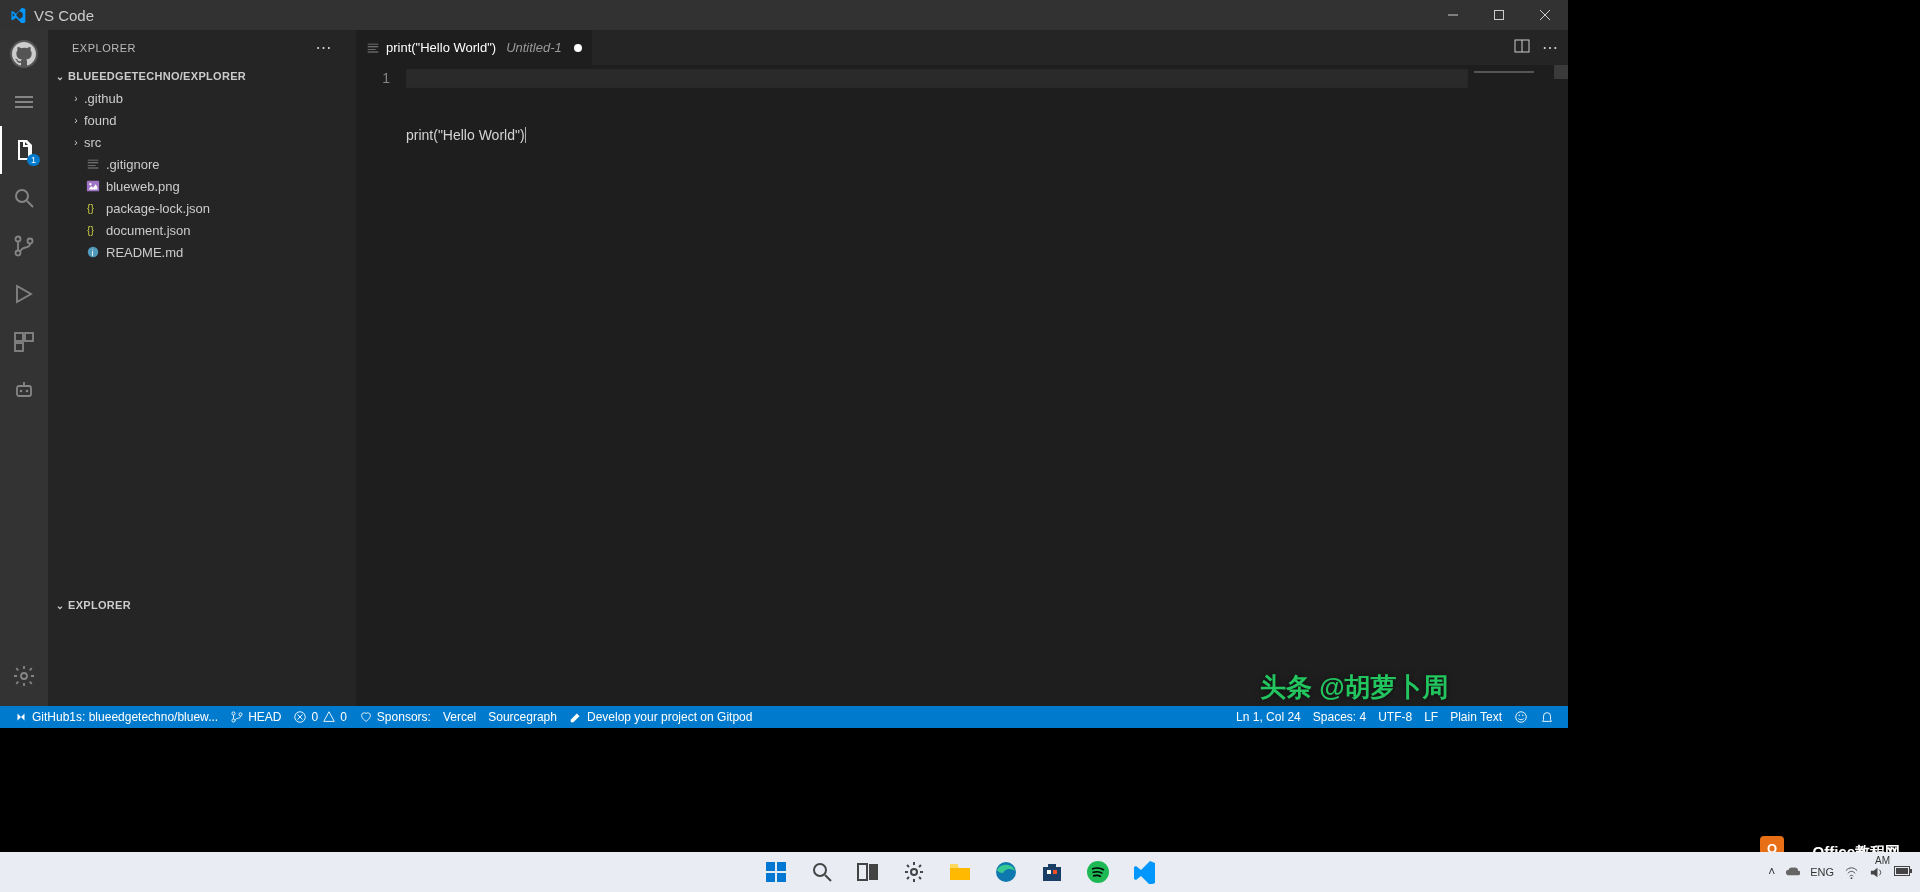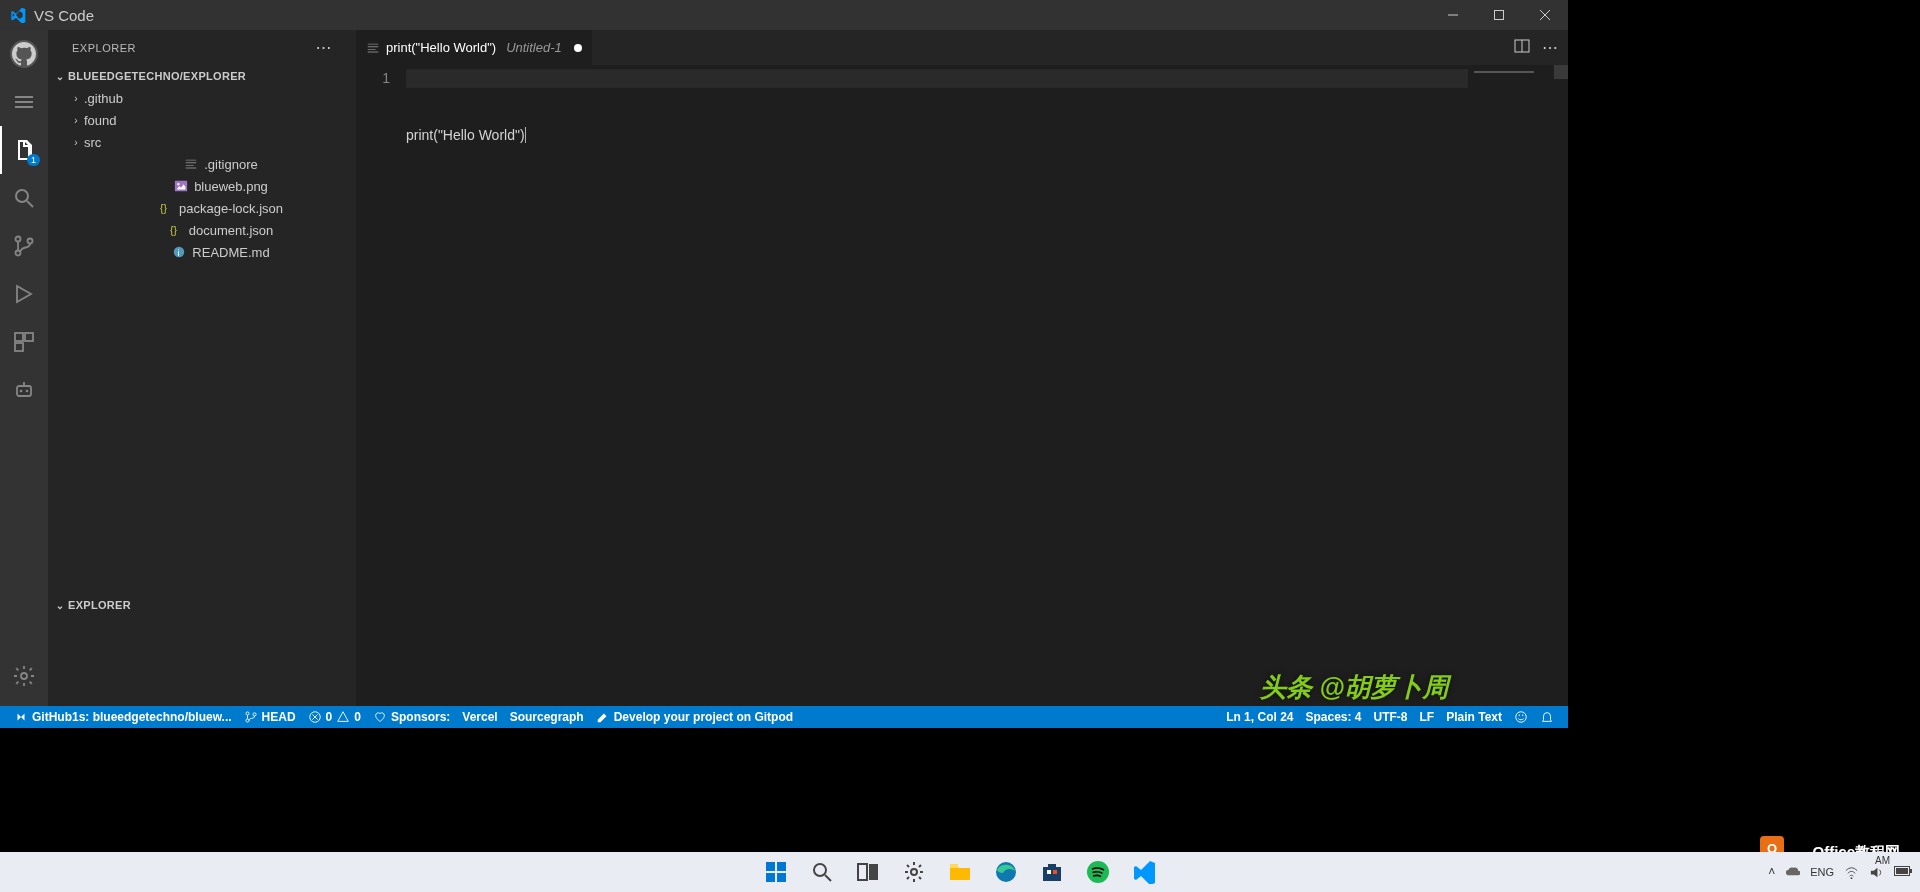--- a/index.html
+++ b/index.html
@@ -32,21 +32,21 @@
 .sidebar { width: 308px; background: #252526; display:flex; flex-direction:column; color:#ccc; }
 .sidebar-header { height: 35px; display:flex; align-items:center; padding: 0 24px; font-size: 11px; letter-spacing: .5px; color:#bbbbbb; }
 .sidebar-header .spacer { flex:1; }
 .sidebar-header .dots { color:#ccc; font-size:16px; }
 .section-header { height: 22px; display:flex; align-items:center; padding-left:4px; font-size:11px; font-weight:700; color:#ccc; letter-spacing:.3px; }
 .section-header .chev { width:16px; text-align:center; font-size:10px; }
 .tree { padding-left: 4px; font-size: 13px; }
 .tree-item { height: 22px; display:flex; align-items:center; padding-left: 16px; color:#ccc; }
 .tree-item .twist { width:16px; text-align:center; color:#ccc; font-size:10px; }
 .tree-item .ficon { width:18px; display:inline-flex; align-items:center; justify-content:center; margin-right:4px; }
-.tree-item.file { padding-left: 32px; justify-content: center; }
+.tree-item.file { padding-left: 32px; }
 .outline-msg { padding: 8px 20px; font-size: 13px; color: #a0a0a0; }
 
 
 .editor-group { flex:1; display:flex; flex-direction:column; background:#1e1e1e; min-width:0; }
 .tabs-row { height: 35px; background:#252526; display:flex; align-items:stretch; }
 .tab { display:flex; align-items:center; padding:0 10px; background:#1e1e1e; color:#fff; font-size:13px; gap:6px; border-right:1px solid #252526; }
 .tab .tab-sub { color:#999; font-style: italic; margin-left:4px; }
 .tab .dirty { width:8px; height:8px; border-radius:50%; background:#fff; margin-left:6px; }
 .tabs-spacer { flex:1; }
 .tab-actions { display:flex; align-items:center; gap:12px; padding:0 10px; color:#ccc; }
@@ -55,27 +55,27 @@
 .gutter { width: 50px; text-align:right; color:#858585; padding-right:16px; padding-top:4px; line-height:19px; }
 .code { flex:1; padding-top:4px; line-height:19px; color:#d4d4d4; white-space:pre; position:relative; }
 .code .current-line-bg { position:absolute; left:0; right:0; top:4px; height:19px; background:#2a2a2a; border:1px solid #282828; }
 .code .line-text { position:relative; z-index:1; }
 .cursor { border-right: 1px solid #aeafad; }
 .minimap { width:100px; background:#1e1e1e; position:relative; }
 .minimap .mm-line { position:absolute; top:6px; left:6px; width:60px; height:2px; background:#555; }
 .scroll-decor { position:absolute; right:0; top:0; width:14px; height:14px; background:#3a3a3a; }
 
 
-.status-bar { height: 22px; background:#007acc; color:#fff; display:flex; align-items:center; font-size:12px; padding:0 8px;font-weight:bold; }
+.status-bar { height: 22px; background:#007acc; color:#fff; display:flex; align-items:center; font-size:12px; padding:0 8px; }
 .status-bar .sb-item { display:flex; align-items:center; gap:4px; padding:0 6px; height:100%; }
 .status-bar .spacer { flex:1; }
 .status-bar svg { width:14px; height:14px; }
 
 
-.wm-top { position:absolute; top:670px; left:1260px; color:#84cc16; font-size:26px; font-weight:600; text-shadow:0 0 6px rgba(0,0,0,.6); white-space:nowrap;font-style:italic; }
+.wm-top { position:absolute; top:670px; left:1260px; color:#22c55e; font-size:26px; font-weight:600; text-shadow:0 0 6px rgba(0,0,0,.6); white-space:nowrap; }
 .wm-mid { position:absolute; bottom:6px; right:20px; color:#e96f17; font-size:16px; font-weight:600; } 
 .wm-office { position:absolute; bottom:32px; right:136px; width:24px;height:24px; background:#e96f17; border-radius:4px; display:flex;align-items:center;justify-content:center;color:#fff;font-weight:700;font-size:13px;}
 .am-txt { position:absolute; bottom:14px; right:22px; color:#333; font-size:10px; }
 
 
 .taskbar { position:absolute; left:0; right:0; bottom:0; height:40px; background:#e9edf3; display:flex; align-items:center; justify-content:center; }
 .taskbar .tray { position:absolute; right:8px; display:flex; align-items:center; gap:10px; color:#333; font-size:12px; }
 .taskbar .tb-center { display:flex; align-items:center; gap:22px; }
 .tb-icon { width:24px; height:24px; display:flex; align-items:center; justify-content:center; } .c-purple{fill:#a074c4;} .c-yellow{fill:#cbcb41;} .c-info{fill:#519aba;}
 </style>

